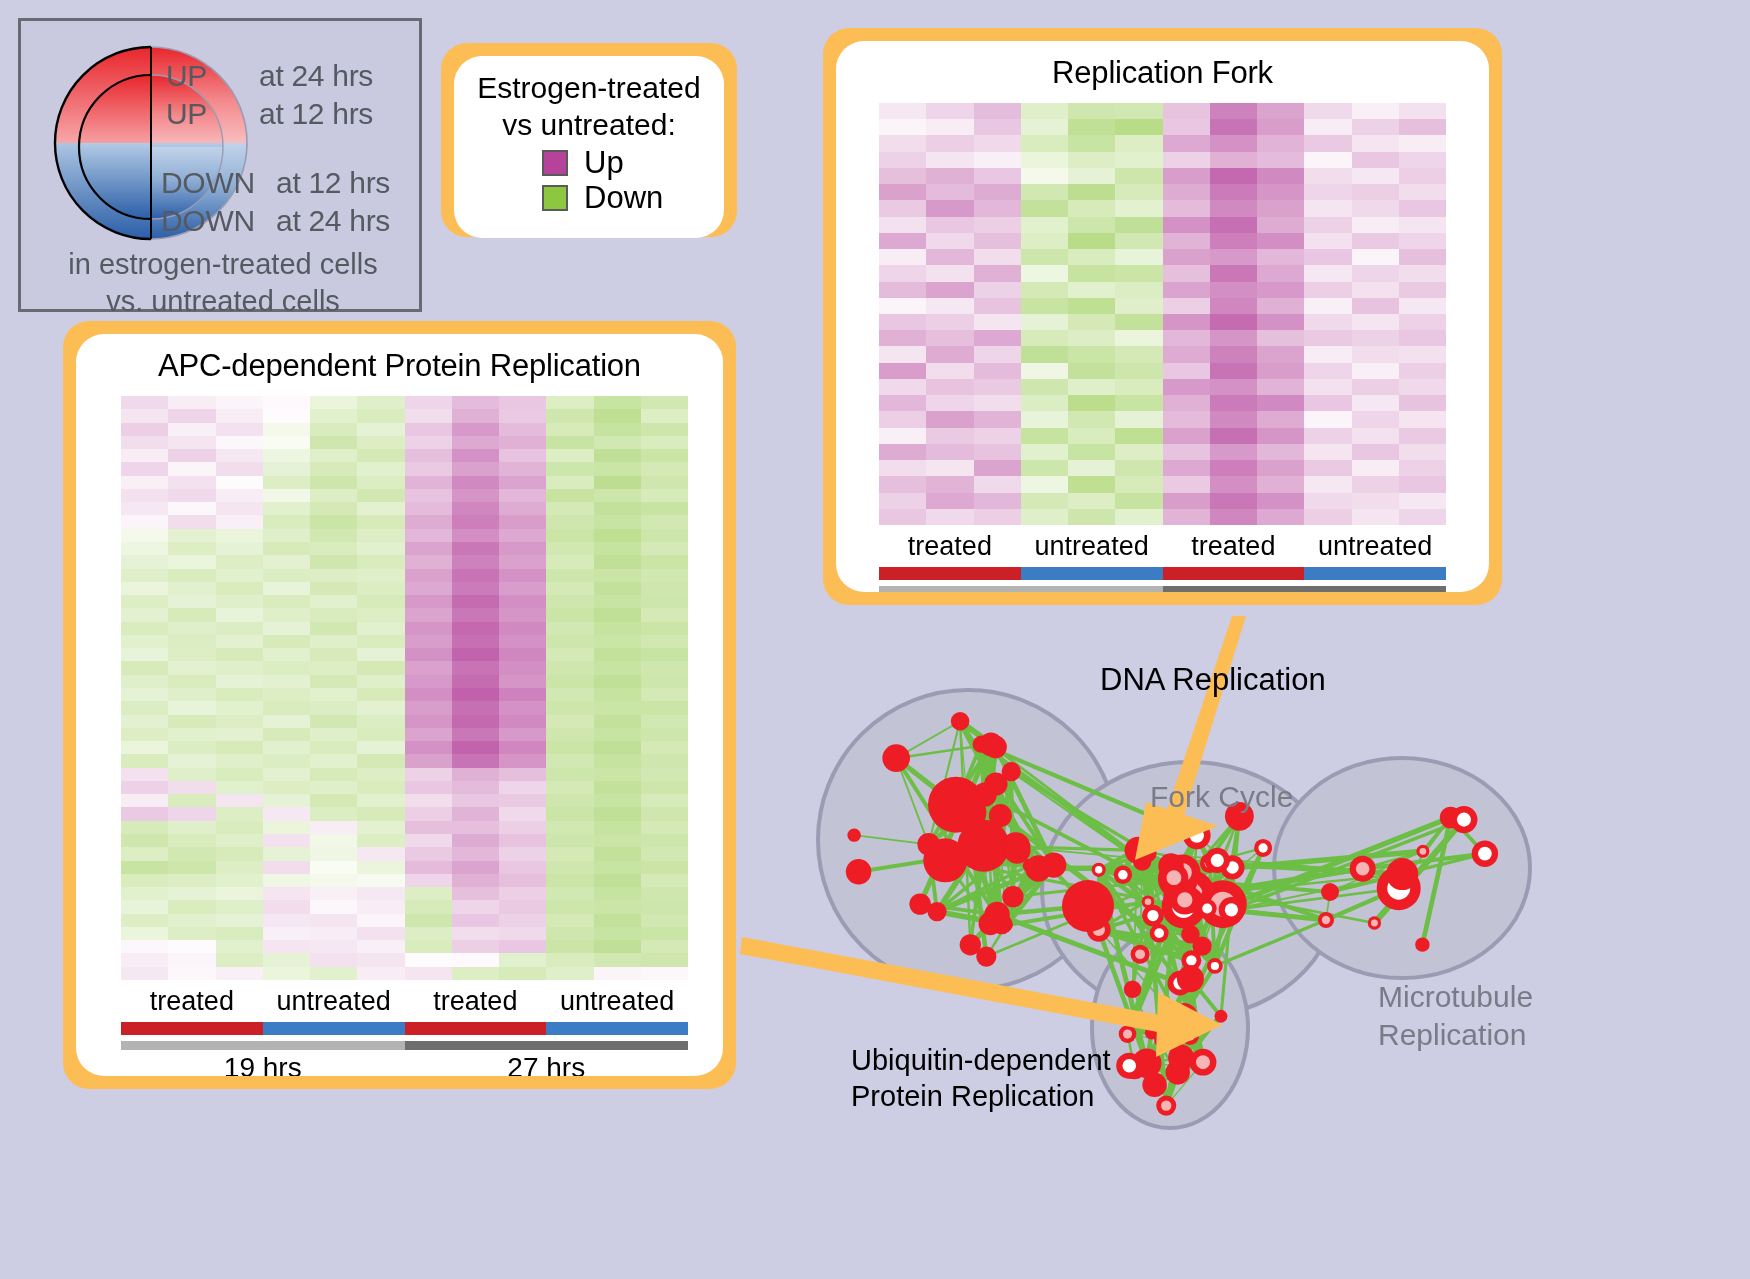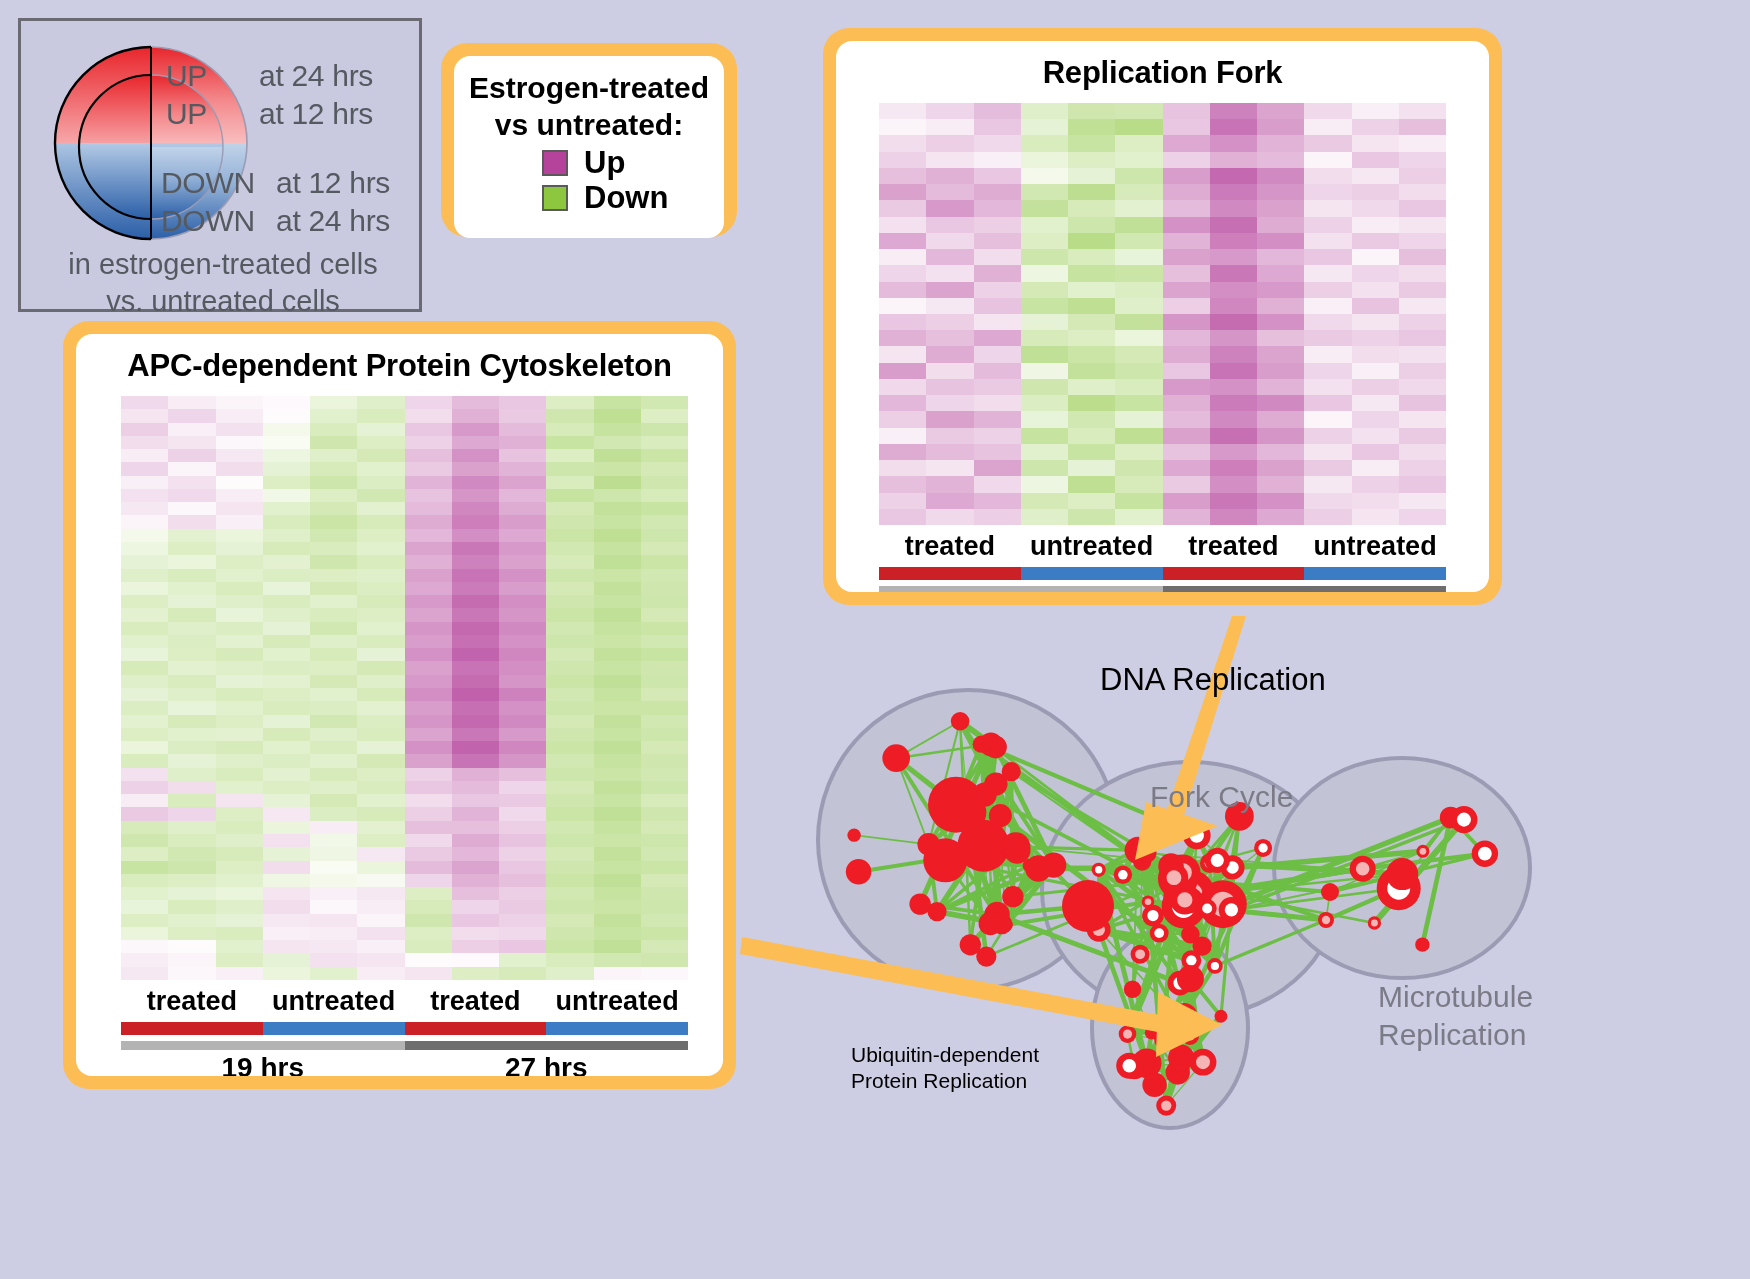--- a/index.html
+++ b/index.html
@@ -30,24 +30,23 @@
   .panel{
     position:absolute;
     background:#fdbd55;
     border-radius:26px;
     padding:13px;
     box-sizing:border-box;
   }
   .panel-inner{
     width:100%;height:100%;
     background:#ffffff;
-    border-radius:16px;
+    border-radius:28px;
     position:relative;
     overflow:hidden;
-    font-weight:bold;
   }
 
   #legend-panel{left:441px;top:43px;width:296px;height:194px;}
   #legend-panel .panel-inner{padding:14px 0 0 0;}
   #legend-title{
     text-align:center;color:#000;font-size:30px;line-height:1.22;
     padding:0 8px;
   }
   .lg-row{display:flex;align-items:center;gap:16px;margin:4px 0 0 88px;}
   .lg-sw{width:26px;height:26px;border:2px solid #5a5a5a;box-sizing:border-box;}
@@ -75,21 +74,21 @@
   .time-labels{position:absolute;display:flex;}
   .time-labels>div{text-align:center;font-size:28px;color:#000;}
 
   
   #network{position:absolute;left:770px;top:620px;width:980px;height:659px;}
 
   .net-label{position:absolute;white-space:nowrap;}
   #lbl-dna{left:1100px;top:662px;font-size:31px;color:#000;}
   #lbl-cc{left:1150px;top:780px;font-size:30px;color:#7b7b87;}
   #lbl-mt{left:1378px;top:978px;font-size:30px;color:#7b7b87;line-height:1.25;text-align:left;}
-  #lbl-ub{left:851px;top:1042px;font-size:21px;color:#000;line-height:1.25;}
+  #lbl-ub{left:851px;top:1042px;font-size:29px;color:#000;line-height:1.25;}
 </style>
 </head>
 <body>
 
 <div class="stage">
 
   <div id="cbar-legend">
     <svg id="cbar-rings" viewBox="0 0 200 200">
       <defs>
         <linearGradient id="gUp" x1="0" y1="0" x2="0" y2="1">
@@ -518,21 +517,21 @@
       <div class="time-bar" id="rf-tbar" style="left:43px;top:545px;width:567px;">
           <div style="flex: 1 1 0%; background: rgb(179, 179, 179);"></div>
           <div style="flex: 1 1 0%; background: rgb(110, 110, 110);"></div>
         </div>
 
     </div>
   </div>
 
   <div class="panel" id="apc-panel">
     <div class="panel-inner">
-      <div class="hm-title">APC-dependent Protein Cytoskeleton</div>
+      <div class="hm-title">APC-dependent Protein Replication</div>
       <div class="hm-wrap" id="apc-hm-wrap" style="left:45px;top:62px;width:567px;height:584px;">
         <div class="hm-grid" id="apc-grid" style="width: 100%; height: 100%; grid-template-columns: repeat(12, 1fr); grid-template-rows: repeat(44, 1fr);">
             <div class="hm-cell" style="background: rgb(240, 217, 235);"></div>
             <div class="hm-cell" style="background: rgb(248, 236, 245);"></div>
             <div class="hm-cell" style="background: rgb(251, 244, 249);"></div>
             <div class="hm-cell" style="background: rgb(253, 249, 252);"></div>
             <div class="hm-cell" style="background: rgb(234, 245, 220);"></div>
             <div class="hm-cell" style="background: rgb(223, 239, 201);"></div>
             <div class="hm-cell" style="background: rgb(239, 213, 233);"></div>
             <div class="hm-cell" style="background: rgb(228, 187, 219);"></div>

